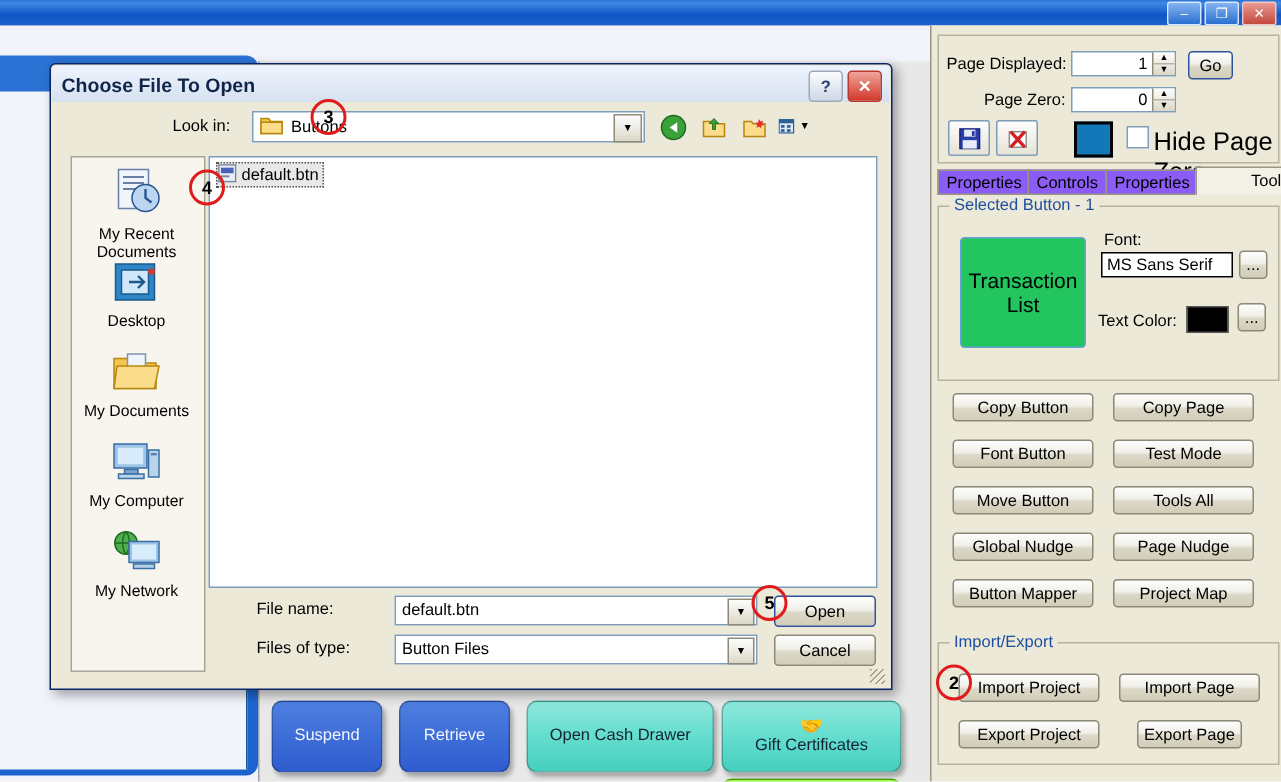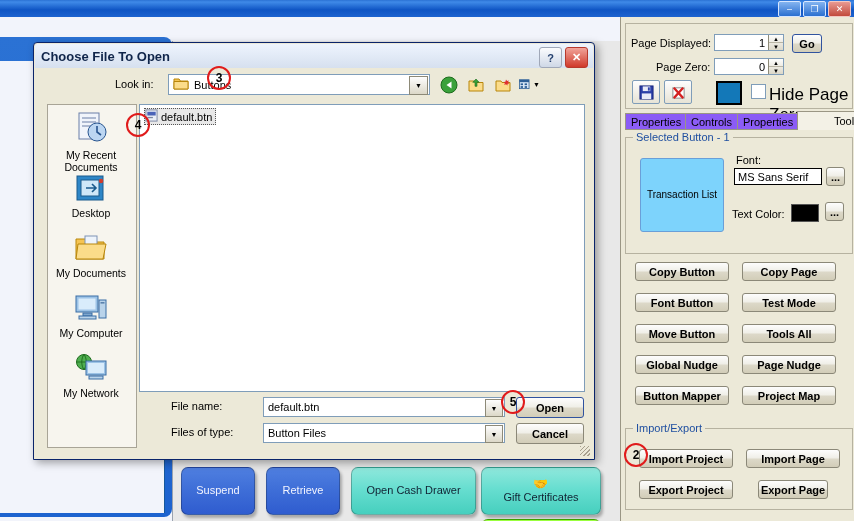--- a/index.html
+++ b/index.html
@@ -74,21 +74,21 @@
     border-left:1px solid #8d8a78;display:flex;flex-direction:column;
   }
   .spin .arrows span{
     flex:1;display:flex;align-items:center;justify-content:center;font-size:6px;line-height:1;color:#000;
   }
   .spin .arrows span:first-child{border-bottom:1px solid #b8b4a4;}
   .xpbtn{
     background:linear-gradient(to bottom,#fdfdfd 0%,#f0efe8 45%,#dcd8c8 55%,#d2cdb8 100%);
     border:1px solid #8b8878;border-radius:3px;
     display:flex;align-items:center;justify-content:center;
-    font-size:11px;color:#000;box-sizing:border-box;cursor:default;font-weight:bold;
+    font-size:11px;color:#000;box-sizing:border-box;cursor:default;
   }
   #go-btn{position:absolute;left:166px;top:10px;width:30px;height:19px;border-color:#30539f;}
   .iconbtn{
     position:absolute;width:26px;height:22px;border:1px solid #7f9db9;border-radius:2px;
     background:linear-gradient(to bottom,#fdfdfd,#e6e3d6);
     display:flex;align-items:center;justify-content:center;
   }
   #color-swatch{position:absolute;left:90px;top:57px;width:22px;height:20px;background:#1378b8;border:2px solid #000;}
   #hide-pz-box{position:absolute;left:125px;top:60px;width:13px;height:13px;background:#fff;border:1px solid #7f9db9;}
   #hide-pz-label{position:absolute;left:143px;top:61px;font-size:17px;}
@@ -103,23 +103,23 @@
   .tab.active{top:0;height:19px;background:#f3f1e6;border-color:#9a9684;z-index:3;}
   #tabs-underline{position:absolute;left:4px;top:112px;width:226px;height:1px;background:#9a9684;}
 
   
   .groupbox{position:absolute;border:1px solid #b6b2a0;}
   .grouptitle{position:absolute;background:#ece9d8;padding:0 3px;font-size:11px;color:#1f4fa0;}
 
   #sel-btn-group{left:4px;top:120px;width:226px;height:115px;}
   #btn-preview{
     position:absolute;left:14px;top:20px;width:82px;height:72px;
-    background:#7dd3fc;border:1px solid #6a9fd8;border-radius:3px;
+    background:#22c55e;border:1px solid #6a9fd8;border-radius:3px;
     display:flex;align-items:center;justify-content:center;text-align:center;
-    font-size:10px;line-height:1.15;
+    font-size:14px;line-height:1.15;
   }
   #font-label{position:absolute;left:110px;top:16px;font-size:11px;}
   #font-input{
     position:absolute;left:108px;top:30px;width:88px;height:17px;background:#fff;
     border:1px solid #000;display:flex;align-items:center;padding-left:3px;
     box-sizing:border-box;font-size:11px;
   }
   #font-ellipsis{position:absolute;left:200px;top:29px;width:19px;height:19px;}
   #textcolor-label{position:absolute;left:106px;top:70px;font-size:11px;}
   #textcolor-swatch{position:absolute;left:165px;top:66px;width:26px;height:16px;background:#000;border:1px solid #555;}

